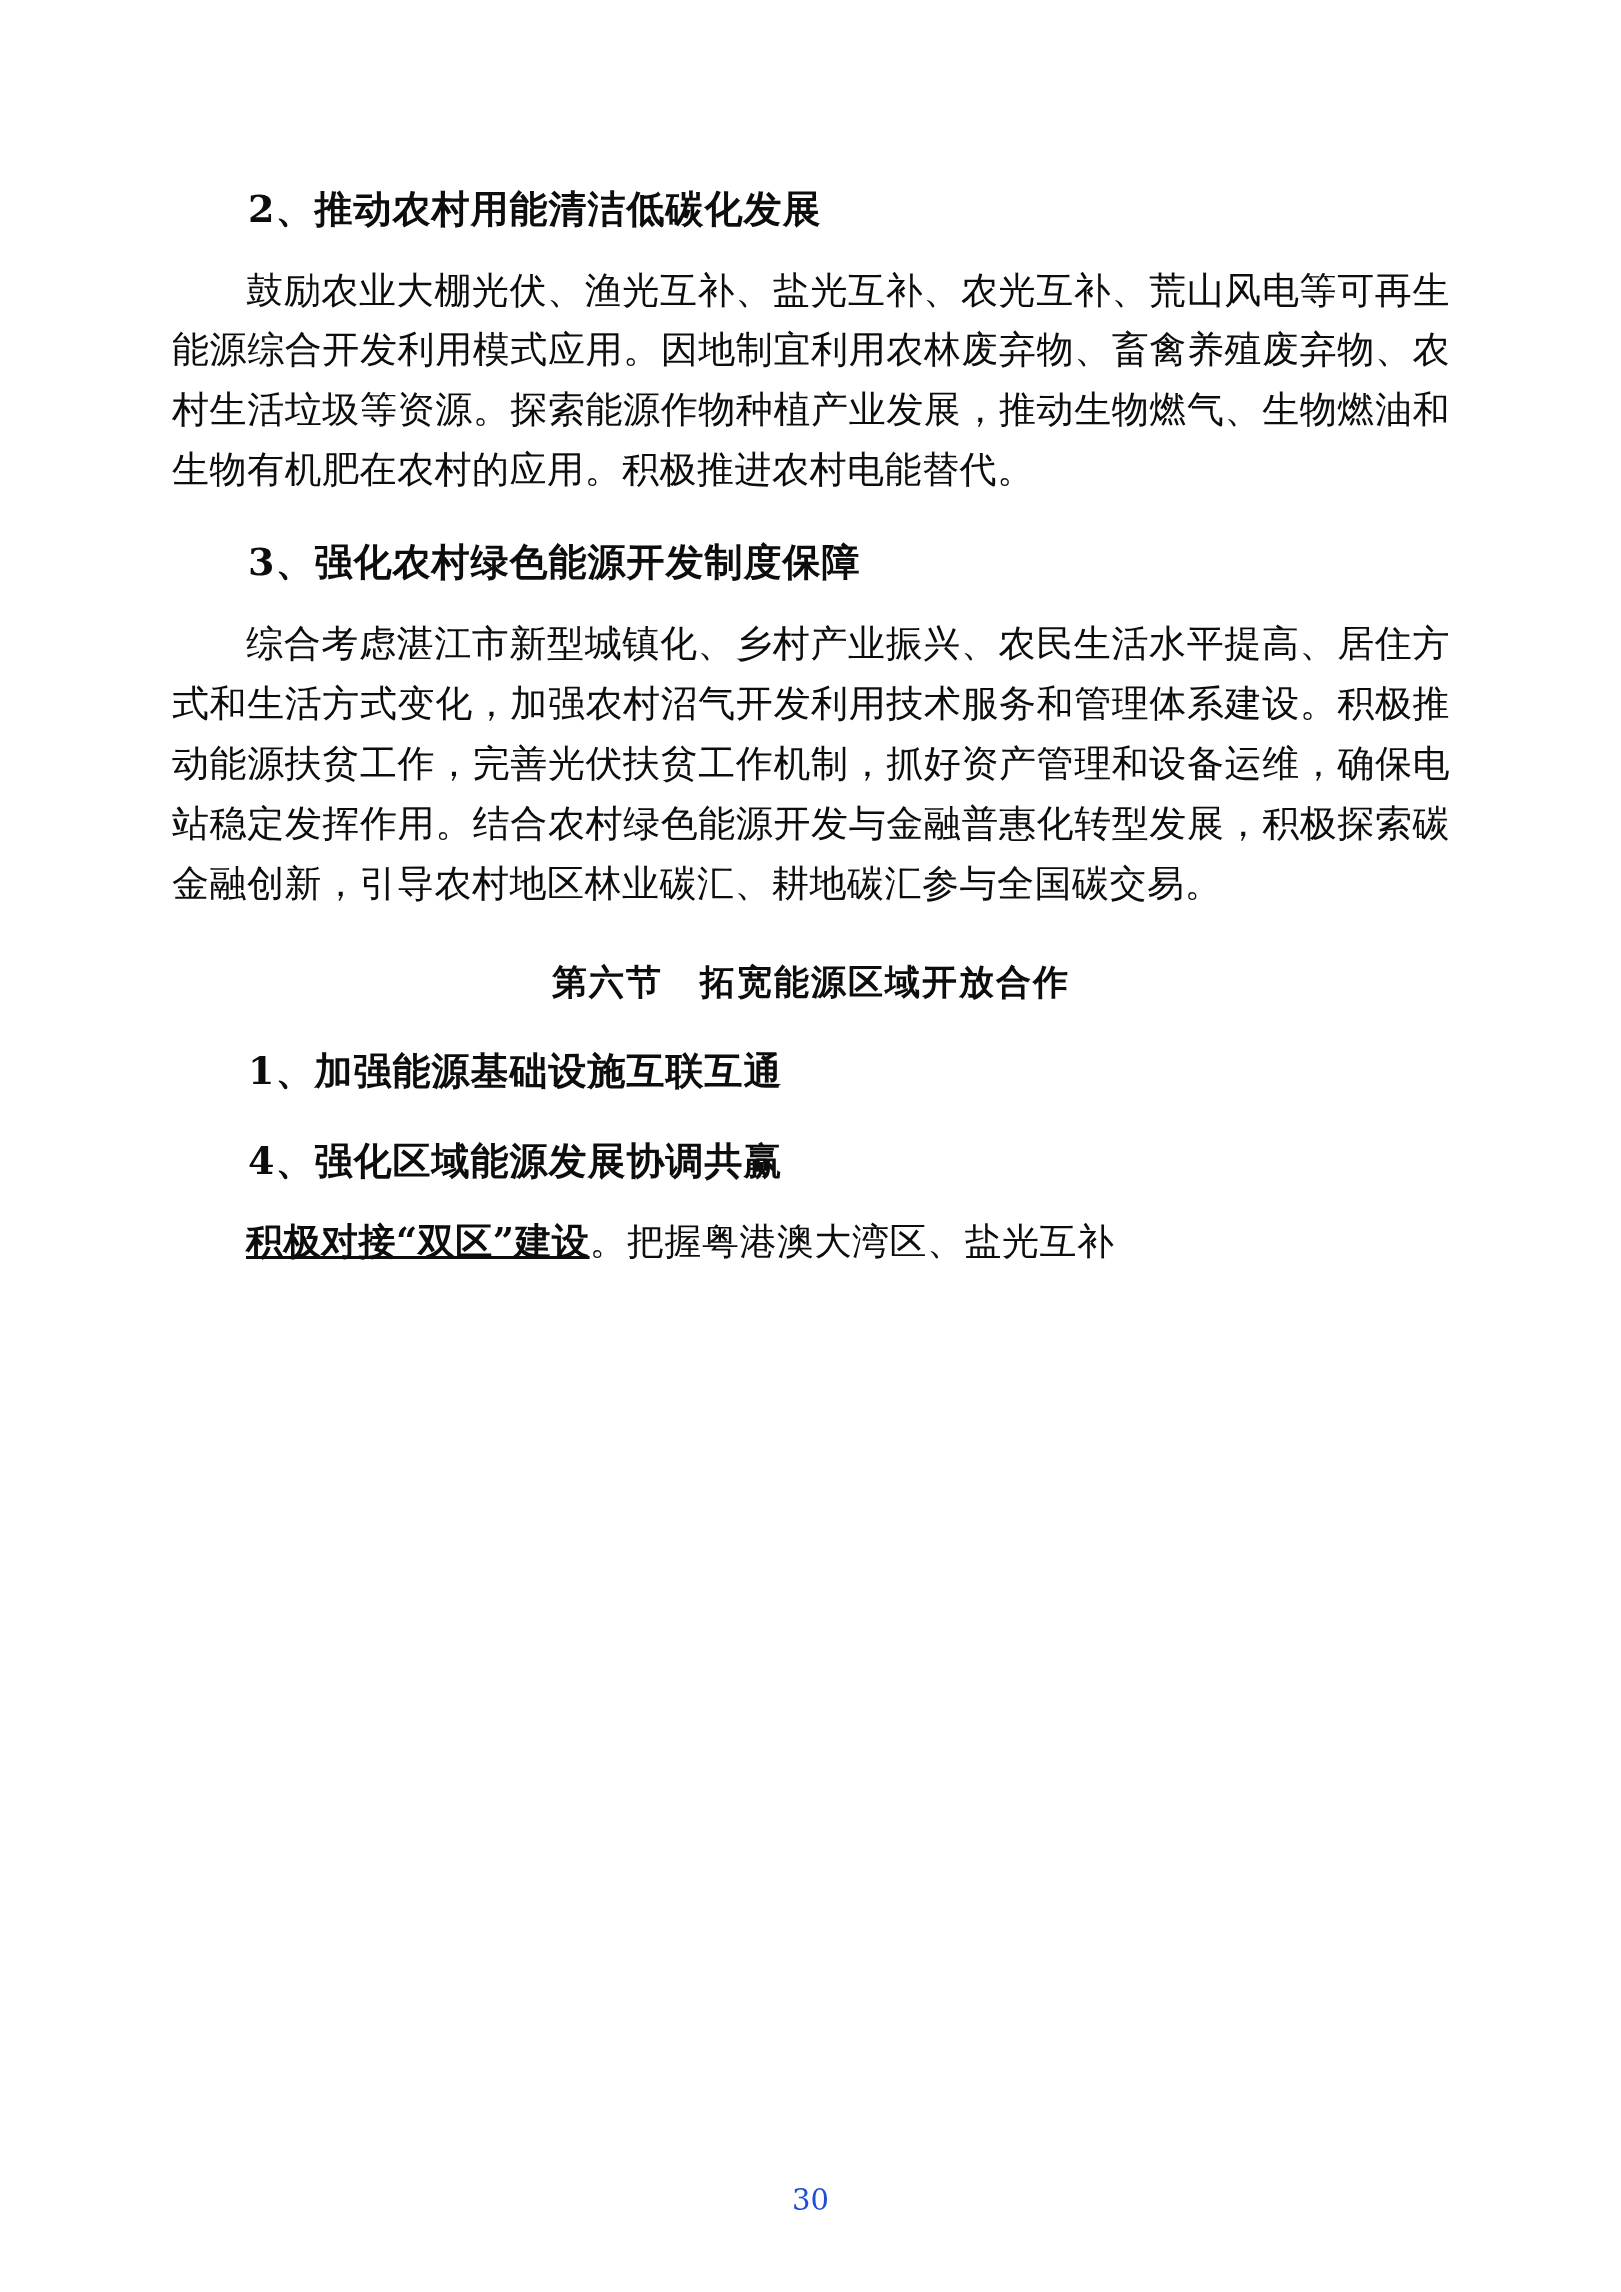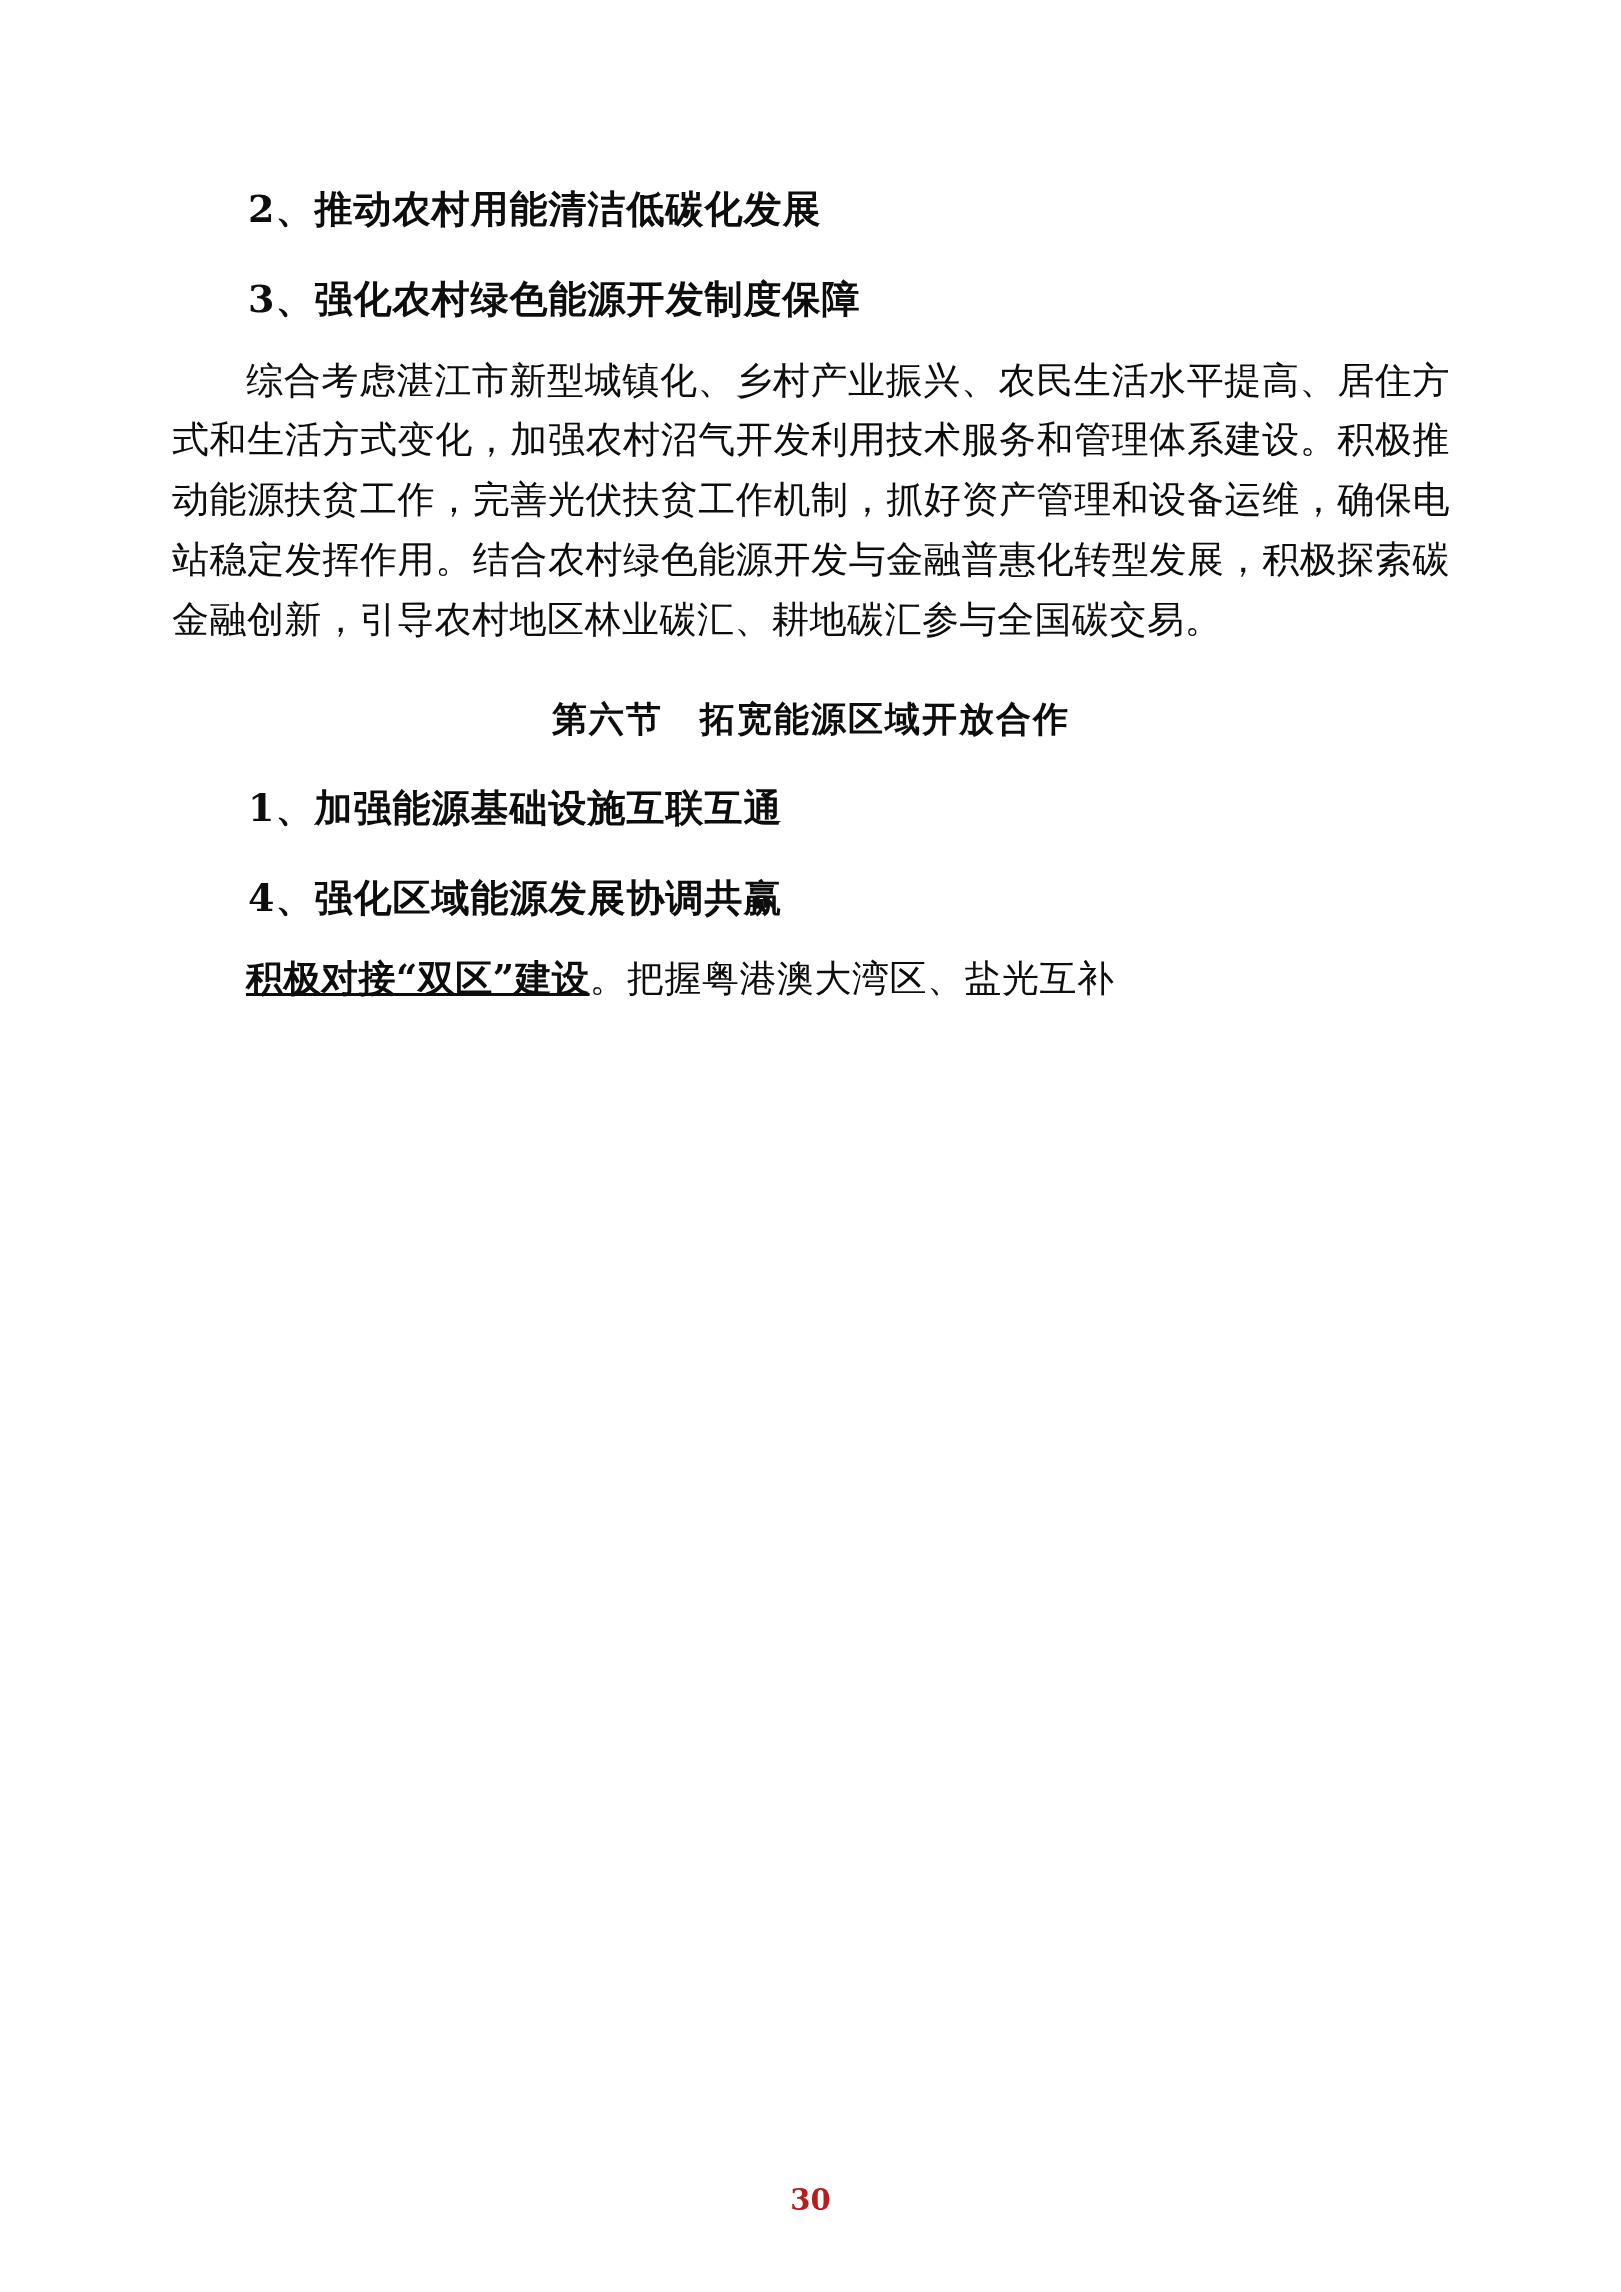--- a/index.html
+++ b/index.html
@@ -51,32 +51,32 @@
     text-decoration: underline;
   }
   .page-number {
     position: absolute;
     left: 0;
     right: 0;
     bottom: 76px;
     text-align: center;
     font-size: 29px;
     font-family: "DejaVu Serif", "Liberation Serif", serif;
-    color: #b91c1c;
-    font-weight: bold;
+    color: #1d4ed8;
   }
 </style>
 </head>
 <body>
 
 <div class="page">
   <div class="doc-body">
 
     <h3 class="sub-heading">2、推动农村用能清洁低碳化发展</h3>
 
+    <p class="para">鼓励农业大棚光伏、渔光互补、盐光互补、农光互补、荒山风电等可再生能源综合开发利用模式应用。因地制宜利用农林废弃物、畜禽养殖废弃物、农村生活垃圾等资源。探索能源作物种植产业发展，推动生物燃气、生物燃油和生物有机肥在农村的应用。积极推进农村电能替代。</p>
 
     <h3 class="sub-heading">3、强化农村绿色能源开发制度保障</h3>
 
     <p class="para">综合考虑湛江市新型城镇化、乡村产业振兴、农民生活水平提高、居住方式和生活方式变化，加强农村沼气开发利用技术服务和管理体系建设。积极推动能源扶贫工作，完善光伏扶贫工作机制，抓好资产管理和设备运维，确保电站稳定发挥作用。结合农村绿色能源开发与金融普惠化转型发展，积极探索碳金融创新，引导农村地区林业碳汇、耕地碳汇参与全国碳交易。</p>
 
     <h2 class="section-heading">第六节　拓宽能源区域开放合作</h2>
 
     <h3 class="sub-heading">1、加强能源基础设施互联互通</h3>
 
 

